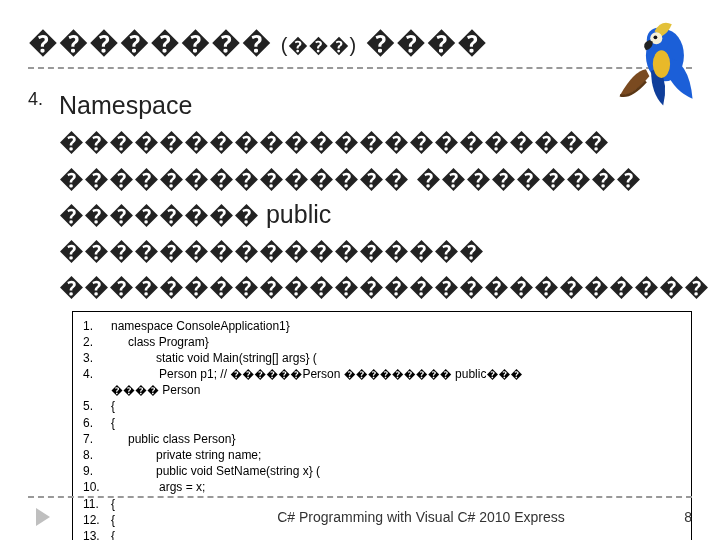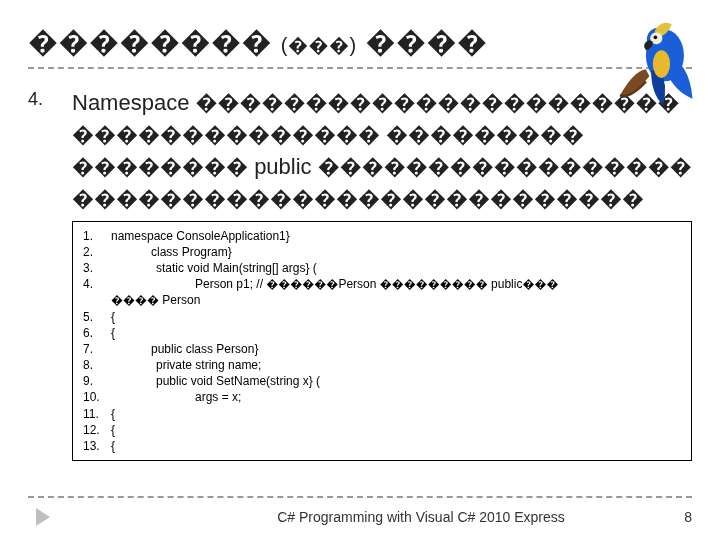--- a/index.html
+++ b/index.html
@@ -42,21 +42,21 @@
     margin-top: 18px;
     gap: 16px;
   }
   .num {
     width: 28px;
     font-size: 18px;
     color: #222;
     padding-top: 2px;
   }
   .para {
-    font-size: 22px;
+    font-size: 25px;
     line-height: 1.45;
     color: #222;
     flex: 1;
   }
   .codebox {
     margin: 6px 0 0 44px;
     border: 1.5px solid #000;
     padding: 6px 10px 6px 10px;
     font-size: 12px;
     line-height: 1.35;
@@ -74,23 +74,23 @@
     padding-left: 28px;
   }
   .codebox li::before {
     content: counter(ln) ".";
     position: absolute;
     left: 0;
     width: 24px;
     text-align: left;
   }
   .cl { display: block; }
-  .ind1 { margin-left: 40px; }
+  .ind1 { margin-left: 17px; }
   .ind2 { margin-left: 45px; }
-  .ind3 { margin-left: 84px; }
+  .ind3 { margin-left: 48px; }
   .footer {
     position: absolute;
     bottom: 14px;
     left: 36px; right: 28px;
     display: flex;
     justify-content: space-between;
     align-items: center;
     font-size: 14px;
     color: #333;
   }

